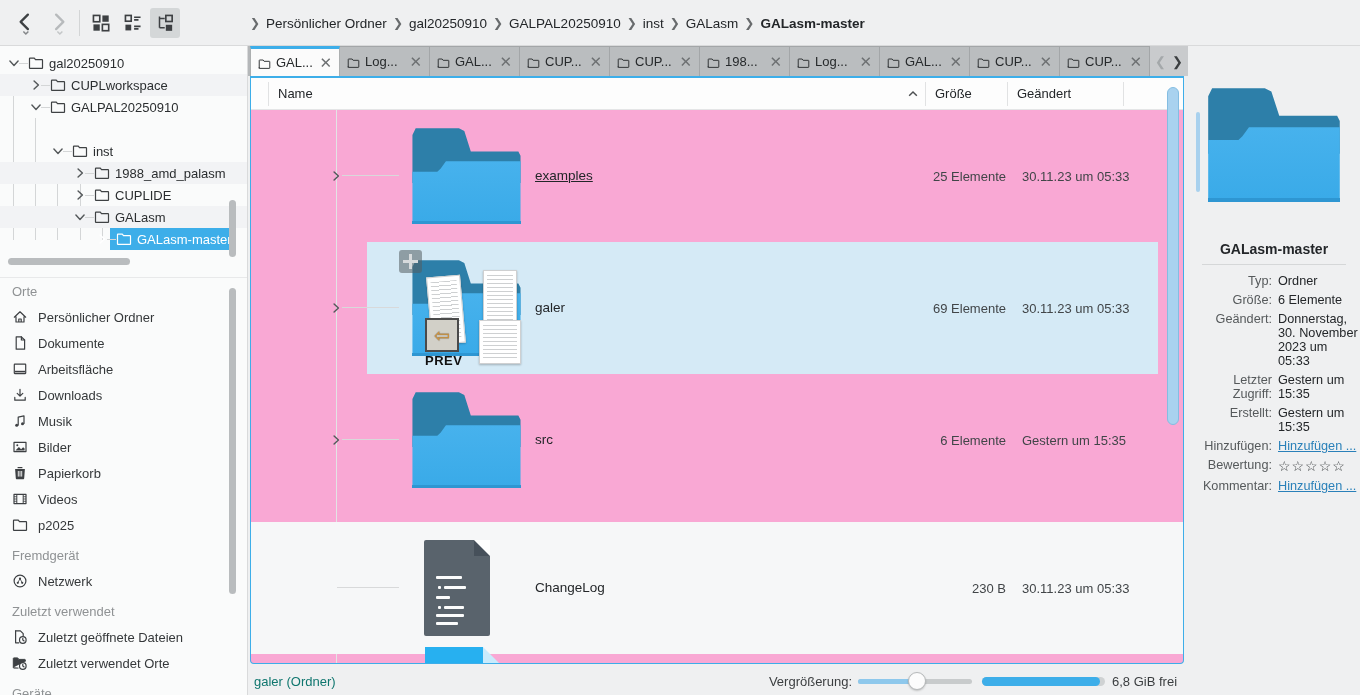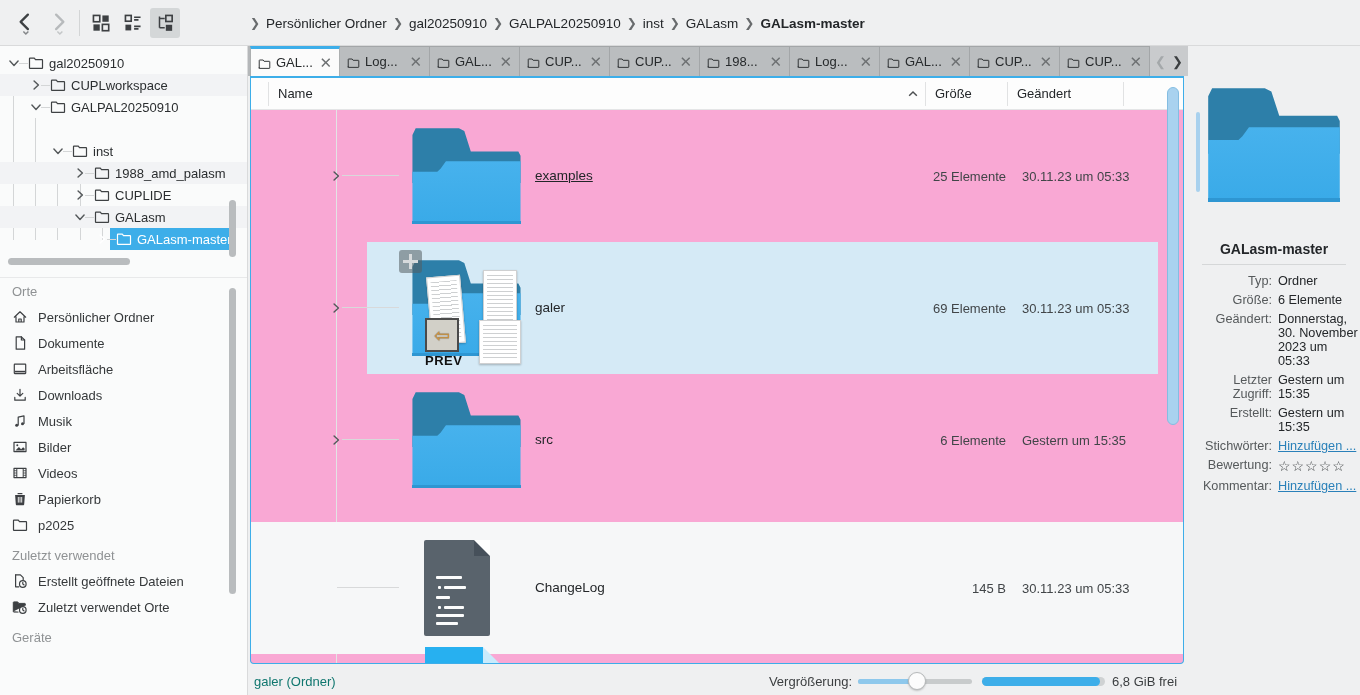--- a/index.html
+++ b/index.html
@@ -358,58 +358,73 @@
                 <rect x="2" y="3.4" width="12" height="9.2" fill="none" stroke="currentColor" stroke-width="1.2" stroke-linecap="round" stroke-linejoin="round"></rect>
                 <circle cx="5.3" cy="6.2" r="1" fill="currentColor"></circle>
                 <path d="M3.4 11.6 6.9 8l2.2 2.2 2-2 1.5 1.4v2z" fill="currentColor"></path>
               </svg>
             </span>
             <span>Bilder</span>
           </div>
           <div class="place-item">
             <span class="pico">
               <svg width="16" height="16" viewBox="0 0 16 16">
+                <path d="M5.6 2h4.8v1.2H5.6z" fill="currentColor"></path>
+                <path d="M3.1 4h9.8l-.7 9.2c0 .5-.5 1-1 1H4.8c-.5 0-1-.5-1-1z" fill="currentColor"></path>
+                <path d="M6.3 6v5.6M8 6v5.6M9.7 6v5.6" stroke="#fbfbfb" stroke-width=".9"></path>
+              </svg>
+            </span>
+            <span>Papierkorb</span>
+          </div>
+          <div class="place-item">
+            <span class="pico">
+              <svg width="16" height="16" viewBox="0 0 16 16">
                 <rect x="2" y="3.4" width="12" height="9.2" fill="none" stroke="currentColor" stroke-width="1.2" stroke-linecap="round" stroke-linejoin="round"></rect>
                 <path d="M4.8 3.4v9.2M11.2 3.4v9.2" stroke="currentColor" stroke-width="1"></path>
                 <path d="M2 5.7h2.8M2 8h2.8M2 10.3h2.8M11.2 5.7H14M11.2 8H14M11.2 10.3H14" stroke="currentColor" stroke-width=".8"></path>
               </svg>
             </span>
             <span>Videos</span>
           </div>
           <div class="place-item">
             <span class="pico">
               <svg width="16" height="16" viewBox="0 0 16 16">
-                <path d="M5.6 2h4.8v1.2H5.6z" fill="currentColor"></path>
-                <path d="M3.1 4h9.8l-.7 9.2c0 .5-.5 1-1 1H4.8c-.5 0-1-.5-1-1z" fill="currentColor"></path>
-                <path d="M6.3 6v5.6M8 6v5.6M9.7 6v5.6" stroke="#fbfbfb" stroke-width=".9"></path>
-              </svg>
-            </span>
-            <span>Papierkorb</span>
-          </div>
-          <div class="place-item">
-            <span class="pico">
-              <svg width="16" height="16" viewBox="0 0 16 16">
                 <path d="M1.5 12.9V3.6c0-.3.2-.5.5-.5h4.3l1.2 1.6h6.5c.3 0 .5.2.5.5v7.7c0 .3-.2.5-.5.5H2c-.3 0-.5-.2-.5-.5z" fill="none" stroke="currentColor" stroke-width="1.2" stroke-linecap="round" stroke-linejoin="round"></path>
               </svg>
             </span>
             <span>p2025</span>
+          </div>
+        </div>
+        <div class="psection" style="margin-top: 4px;">
+          <div class="sec-title">Fremdgerät</div>
+          <div class="place-item">
+            <span class="pico">
+              <svg width="16" height="16" viewBox="0 0 16 16">
+                <circle cx="8" cy="8" r="5.9" fill="none" stroke="currentColor" stroke-width="1.2" stroke-linecap="round" stroke-linejoin="round"></circle>
+                <path d="M8 5.7 5.8 9.7M8 5.7l2.2 4" stroke="currentColor" stroke-width=".8"></path>
+                <circle cx="8" cy="5.7" r="1.1" fill="currentColor"></circle>
+                <circle cx="5.8" cy="9.8" r="1.1" fill="currentColor"></circle>
+                <circle cx="10.2" cy="9.8" r="1.1" fill="currentColor"></circle>
+              </svg>
+            </span>
+            <span>Netzwerk</span>
           </div>
         </div>
         <div class="psection" style="margin-top: 4px;">
           <div class="sec-title">Zuletzt verwendet</div>
           <div class="place-item">
             <span class="pico">
               <svg width="16" height="16" viewBox="0 0 16 16">
                 <path d="M3.6 1.8h4.8l2.8 2.8v2.2" fill="none" stroke="currentColor" stroke-width="1.2" stroke-linecap="round" stroke-linejoin="round"></path>
                 <path d="M3.6 1.8v12h3.2" fill="none" stroke="currentColor" stroke-width="1.2" stroke-linecap="round" stroke-linejoin="round"></path>
                 <circle cx="10.8" cy="11" r="3.3" fill="none" stroke="currentColor" stroke-width="1.2" stroke-linecap="round" stroke-linejoin="round"></circle>
                 <path d="M10.8 9.4v1.7l1.3.8" fill="none" stroke="currentColor" stroke-width="1.2" stroke-linecap="round" stroke-linejoin="round"></path>
               </svg>
             </span>
-            <span>Erstellt geöffnete Dateien</span>
+            <span>Zuletzt geöffnete Dateien</span>
           </div>
           <div class="place-item">
             <span class="pico">
               <svg width="16" height="16" viewBox="0 0 16 16">
                 <path d="M1.3 12.6V3.4c0-.3.2-.5.5-.5h3.9l1.1 1.5h6c.3 0 .5.2.5.5v1.6" fill="currentColor" stroke="currentColor" stroke-width="1"></path>
                 <path d="M1.3 12.6c0 .3.2.5.5.5h4.7" stroke="currentColor" stroke-width="1"></path>
                 <circle cx="10.8" cy="11" r="3.3" fill="#fafbfb" stroke="currentColor" stroke-width="1.2"></circle>
                 <path d="M10.8 9.4v1.7l1.3.8" fill="none" stroke="currentColor" stroke-width="1.2" stroke-linecap="round" stroke-linejoin="round"></path>
               </svg>
             </span>
@@ -608,21 +623,21 @@
             <div class="tl" style="left: 12px; top: 36px; width: 26px;"></div>
             <div class="tl" style="left: 20px; top: 46px; width: 22px;"></div>
             <div class="dot" style="left: 14px; top: 46px;"></div>
             <div class="tl" style="left: 12px; top: 56px; width: 14px;"></div>
             <div class="tl" style="left: 20px; top: 66px; width: 20px;"></div>
             <div class="dot" style="left: 14px; top: 66px;"></div>
             <div class="tl" style="left: 12px; top: 74px; width: 28px;"></div>
             <div class="tl" style="left: 12px; top: 82px; width: 22px;"></div>
           </div>
           <span class="fname">ChangeLog</span>
-          <span class="fsize">145 B</span>
+          <span class="fsize">230 B</span>
           <span class="fdate">30.11.23 um 05:33</span>
         </div>
         <div class="frow" style="top: 528px;">
           <div class="particon"></div>
           <div class="partfold2"></div>
         </div>
       </div>
     <div class="vscroll">
         <div class="vthumb"></div>
       </div>
@@ -641,21 +656,21 @@
         <div class="ip-label">Typ:</div>
         <div class="ip-value">Ordner</div>
         <div class="ip-label">Größe:</div>
         <div class="ip-value">6 Elemente</div>
         <div class="ip-label">Geändert:</div>
         <div class="ip-value">Donnerstag, 30. November 2023 um 05:33</div>
         <div class="ip-label">Letzter Zugriff:</div>
         <div class="ip-value">Gestern um 15:35</div>
         <div class="ip-label">Erstellt:</div>
         <div class="ip-value">Gestern um 15:35</div>
-        <div class="ip-label">Stichwörter:</div>
+        <div class="ip-label">Hinzufügen:</div>
         <div class="ip-value ip-link">Hinzufügen ...</div>
         <div class="ip-label">Bewertung:</div>
         <div class="ip-value ip-stars">☆☆☆☆☆</div>
         <div class="ip-label">Kommentar:</div>
         <div class="ip-value ip-link">Hinzufügen ...</div>
       </div>
   </div>
 
   <div class="statusbar">
     <span class="sb-left">galer (Ordner)</span>

